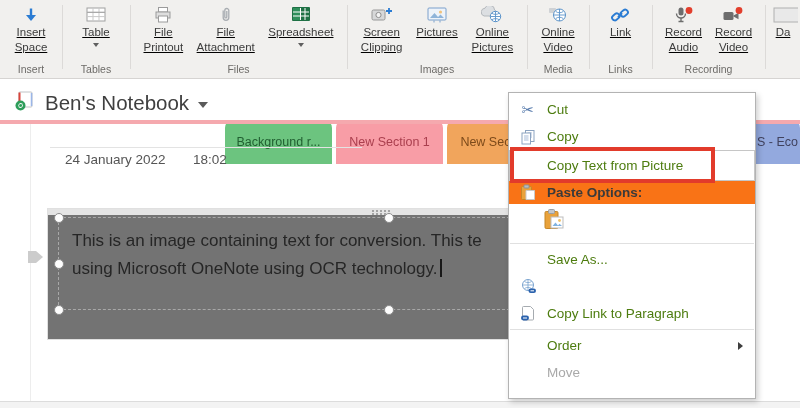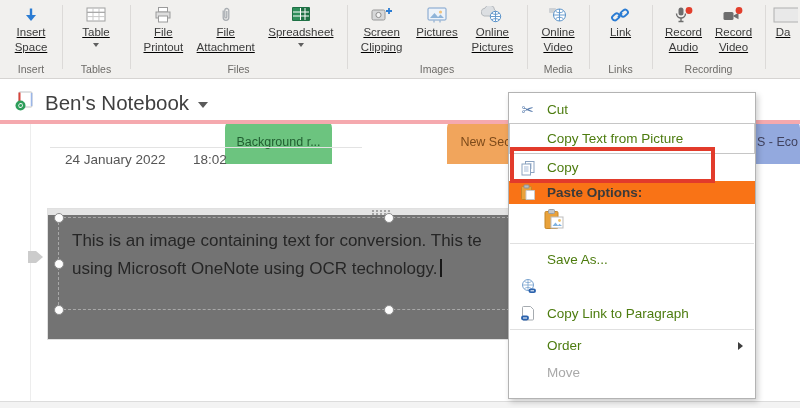--- a/index.html
+++ b/index.html
@@ -283,20 +283,21 @@
           <path d="M17.5 3v13" stroke="#9bb6e8" stroke-width="1.5"></path>
           <circle cx="6.5" cy="15.5" r="5" fill="#2e9e5b"></circle>
           <path d="M4.6 15.8a2.2 2.2 0 0 1 3.8-1.6M8.6 15.2a2.2 2.2 0 0 1-3.8 1.6" stroke="#fff" stroke-width="1" fill="none"></path>
           <path d="M8.2 13.4l.5 1.2-1.3.1zM4.9 17.6l-.5-1.2 1.3-.1z" fill="#fff"></path>
         </svg>
     </span>
     <span class="nbtitle">Ben's Notebook</span>
     <span class="nbcaret"></span>
   </div>
   <div class="tab" style="left: 225px; width: 107px; background: rgb(108, 196, 127); color: rgb(33, 95, 49);">Background r...</div>
+  <div class="tab" style="left: 336px; width: 107px; background: rgb(248, 157, 166); color: rgb(170, 63, 78);">New Section 1</div>
   <div class="tab" style="left: 447px; width: 90px; background: rgb(241, 165, 92); color: rgb(124, 74, 26);">New Sectio</div>
   <div class="tab tab-end" style="left: 700px; width: 100px; background: rgb(147, 169, 222); color: rgb(64, 66, 94);">S - Eco</div>
 </div>
 <div class="underline" style="background: rgb(245, 169, 174);"></div>
 
 <div class="vmargin"></div>
 <div class="titlerule"></div>
 <div class="pdate">24 January 2022</div>
 <div class="ptime">18:02</div>
 
@@ -332,35 +333,35 @@
   </div>
 </div>
 
 <div class="cmenu">
 
   <div class="mi">
     <span class="mic scissors">✂</span>
     <span class="mlb">Cut</span>
   </div>
 
-  <div class="mi mi-hl">
-    <span class="mic"></span>
-    <span class="mlb">Copy Text from Picture</span>
-  </div>
-
   <div class="mi">
     <span class="mic">
       <svg width="16" height="16" viewBox="0 0 16 16">
           <rect x="5.5" y="1.5" width="8.5" height="11" fill="#fff" stroke="#8ca3c0"></rect>
           <path d="M7.5 4h4.5M7.5 6h4.5M7.5 8h4.5" stroke="#9db3d2" stroke-width=".9" fill="none"></path>
           <rect x="2" y="4" width="8.5" height="11" fill="#fff" stroke="#8ca3c0"></rect>
           <path d="M4 7h4.5M4 9h4.5M4 11h4.5" stroke="#9db3d2" stroke-width=".9" fill="none"></path>
         </svg>
     </span>
     <span class="mlb">Copy</span>
+  </div>
+
+  <div class="mi mi-hl">
+    <span class="mic"></span>
+    <span class="mlb">Copy Text from Picture</span>
   </div>
 
   <div class="mi mi-header">
     <span class="mic">
       <svg width="16" height="17" viewBox="0 0 16 17">
           <rect x="1.5" y="2.5" width="10" height="13" rx="1" fill="#e9a23b" stroke="#c58627"></rect>
           <rect x="4" y="1" width="5" height="3" rx="0.8" fill="#b9bcc0" stroke="#8f9296"></rect>
           <path d="M6 6.5h8.5v9H6z" fill="#fff" stroke="#c9c9c9"></path>
         </svg>
     </span>

